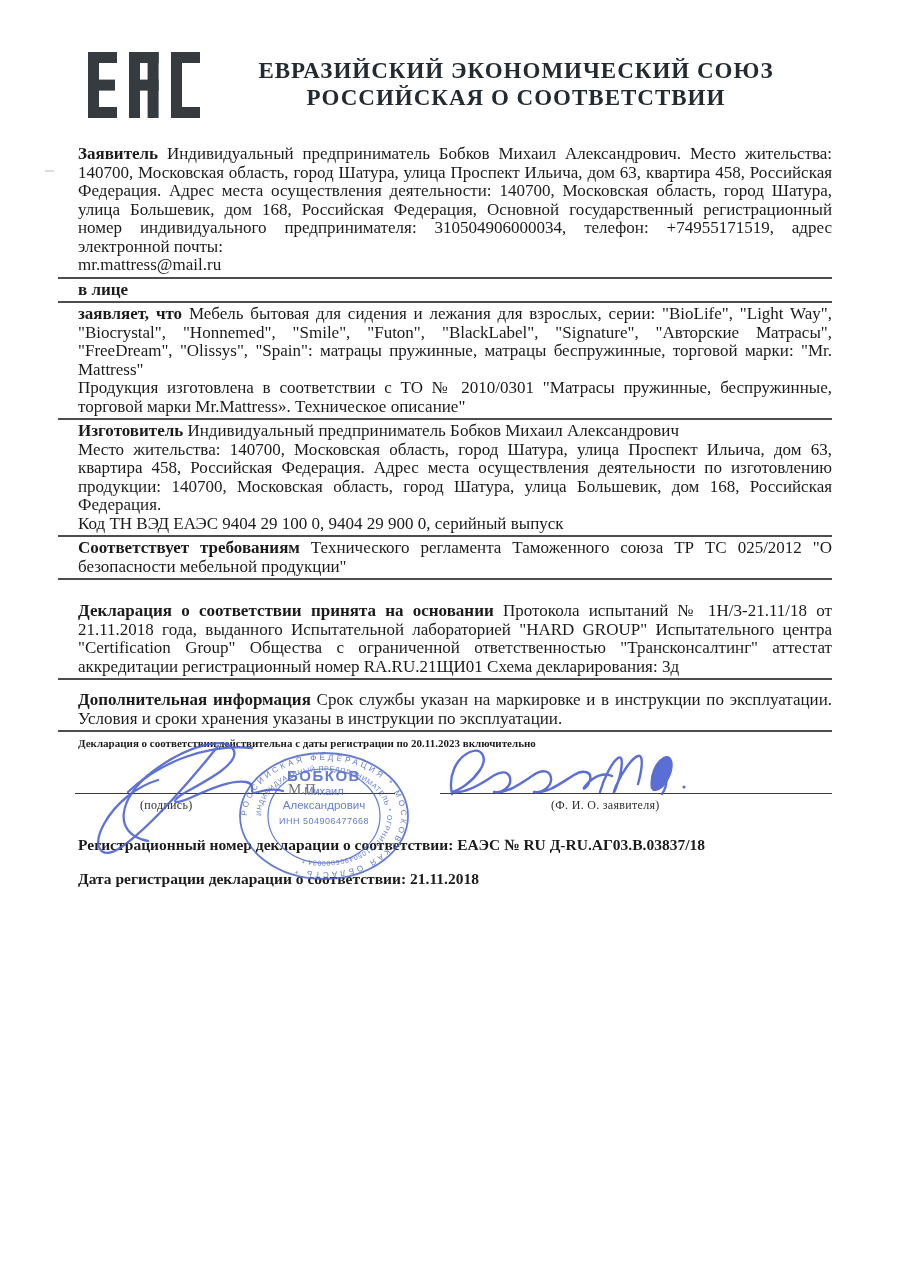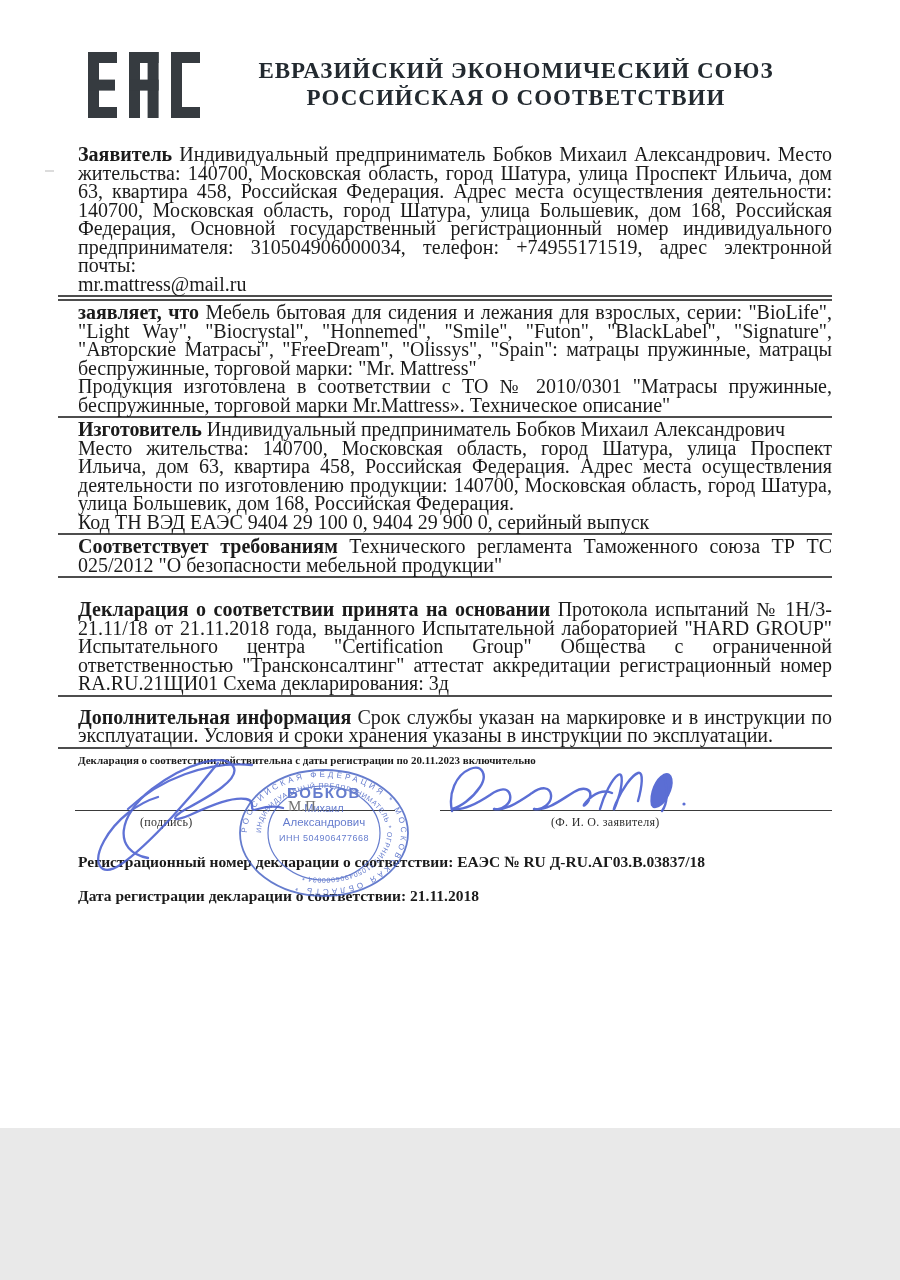--- a/index.html
+++ b/index.html
@@ -1,31 +1,31 @@
 <!DOCTYPE html>
 <html><head>
 <meta charset="utf-8">
 <style>
   html,body { margin:0; padding:0; background:#e9e9e9; }
   .page {
-    position:relative; width:900px; height:1128px; margin:0 auto;
+    position:relative; width:900px; height:1280px; margin:0 auto;
     background:#ffffff; overflow:hidden;
     font-family:"Liberation Serif", serif; color:#1b1b1b;
   }
   .content { position:absolute; left:78px; top:0; width:754px; }
 
   .header { display:flex; align-items:flex-start; margin-top:52px; }
   .logo { width:112px; height:66px; margin-left:10px; flex:none; }
   .titles {
     flex:1; text-align:center; font-weight:bold;
     font-size:23px; line-height:27px; letter-spacing:1px;
     color:#232a30; padding-top:5px;
   }
 
-  .sec { font-size:20px; line-height:18.5px; text-align:justify; }
+  .sec { font-size:17px; line-height:18.5px; text-align:justify; }
   .sec .line { text-align:left; }
   .lead { font-weight:bold; }
   .rule { height:0; border-top:2px solid #4d4d4d; margin:2px 0 2px -20px; }
   .gap22 { margin-top:22px; }
   .gap12 { margin-top:11px; }
   .validity { font-weight:bold; font-size:11px; line-height:19px; margin-top:2px; }
 
   .sig-area { position:relative; height:72px; }
   .sig-line { position:absolute; top:40px; border-top:1.6px solid #3a3a3a; }
   .sig-line.left { left:-3px; width:320px; }
@@ -75,20 +75,23 @@
       </div>
     </div>
 
     <div class="sec" style="margin-top:27px">
       <span class="lead">Заявитель</span>
       <span>Индивидуальный предприниматель Бобков Михаил Александрович. Место жительства: 140700, Московская область, город Шатура, улица Проспект Ильича, дом 63, квартира 458, Российская Федерация. Адрес места осуществления деятельности: 140700, Московская область, город Шатура, улица Большевик, дом 168, Российская Федерация, Основной государственный регистрационный номер индивидуального предпринимателя: 310504906000034, телефон: +74955171519, адрес электронной почты:</span>
       <div class="line">mr.mattress@mail.ru</div>
     </div>
     <div class="rule"></div>
 
+    <div class="sec">
+      <span class="lead">в лице</span>
+    </div>
     <div class="rule"></div>
 
     <div class="sec">
       <span class="lead">заявляет, что</span>
       <span>Мебель бытовая для сидения и лежания для взрослых, серии: "BioLife", "Light Way", "Biocrystal", "Honnemed", "Smile", "Futon", "BlackLabel", "Signature", "Авторские Матрасы", "FreeDream", "Olissys", "Spain": матрацы пружинные, матрацы беспружинные, торговой марки: "Mr. Mattress"</span>
       <div>Продукция изготовлена в соответствии с ТО № 2010/0301 "Матрасы пружинные, беспружинные, торговой марки Mr.Mattress». Техническое описание"</div>
     </div>
     <div class="rule"></div>
 
     <div class="sec">

